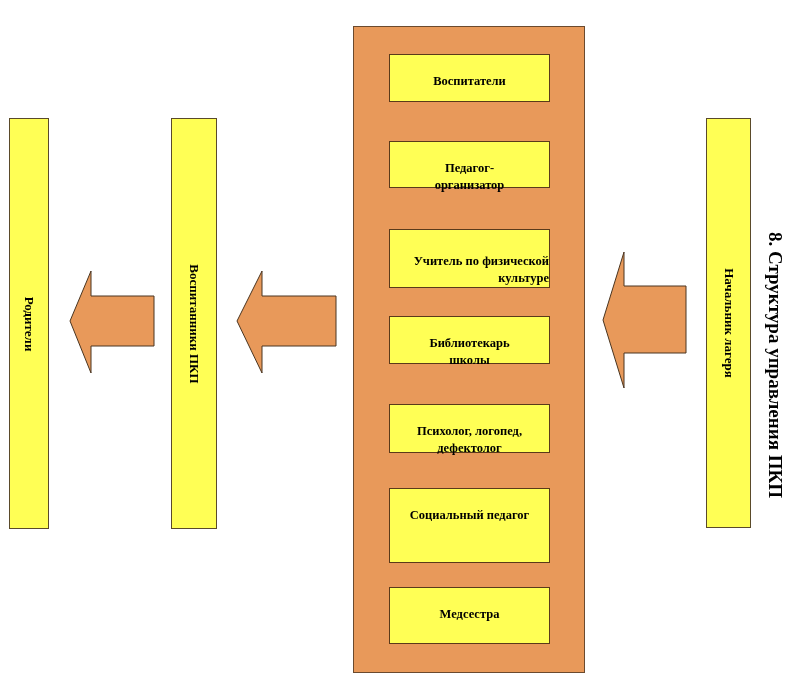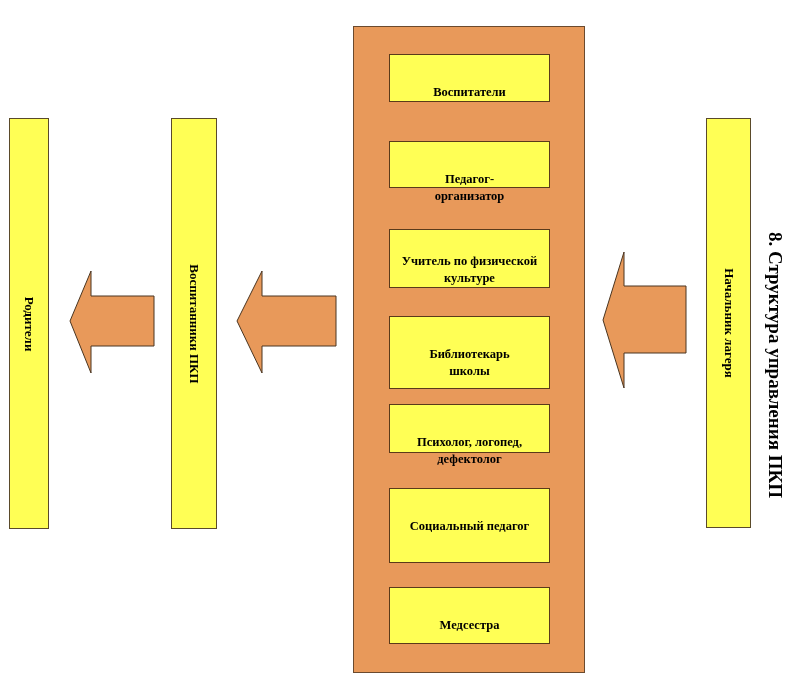--- a/index.html
+++ b/index.html
@@ -7,22 +7,22 @@
          font-family: "Liberation Serif", serif; color: #000; }
   .col { position: absolute; background: #ffff55; border: 1px solid #5a4a2a; box-sizing: border-box; }
   .vtext { position: absolute; left: 50%; top: 50%; white-space: nowrap;
            font-weight: bold; font-size: 13px;
            transform: translate(-50%, -50%) rotate(90deg); }
   #panel { position: absolute; left: 353px; top: 26px; width: 232px; height: 647px;
            background: #e8995a; border: 1px solid #6b4a2e; box-sizing: border-box; }
   .role { position: absolute; left: 35px; width: 161px; background: #ffff55;
           border: 1px solid #5a3a1a; box-sizing: border-box;
           font-weight: bold; font-size: 12.5px; line-height: 17px; text-align: center;
-          padding-top: 12px; }
-  .role.left { text-align: center; padding-left: 0; }
+          padding-top: 1px; }
+  .role.left { text-align: right; padding-left: 0; }
   #arrows { position: absolute; left: 0; top: 0; }
   #title { position: absolute; left: 775px; top: 365px; white-space: nowrap;
            font-weight: bold; font-size: 19px;
            transform: translate(-50%, -50%) rotate(90deg); }
 </style>
 </head>
 <body>
 
 <div class="col" style="left:9px; top:118px; width:40px; height:411px;">
   <span class="vtext">Родители</span>
@@ -36,21 +36,21 @@
   <div class="role" style="top: 27px; height: 48px; white-space: pre-line;">
     <span>Воспитатели</span>
   </div>
   <div class="role" style="top:114px; height:47px; white-space:pre-line;">
     <span>Педагог-
 организатор</span>
   </div>
   <div class="role left" style="top: 202px; height: 59px; padding-top: 6px; white-space: pre-line;">
     <span>Учитель по физической культуре</span>
   </div>
-  <div class="role" style="top:289px; height:73px; white-space:pre-line;">
+  <div class="role" style="top:289px; height:48px; white-space:pre-line;">
     <span>Библиотекарь
 школы</span>
   </div>
   <div class="role" style="top:377px; height:49px; white-space:pre-line;">
     <span>Психолог, логопед,
 дефектолог</span>
   </div>
   <div class="role" style="top: 461px; height: 75px; white-space: pre-line;">
     <span>Социальный педагог</span>
   </div>

